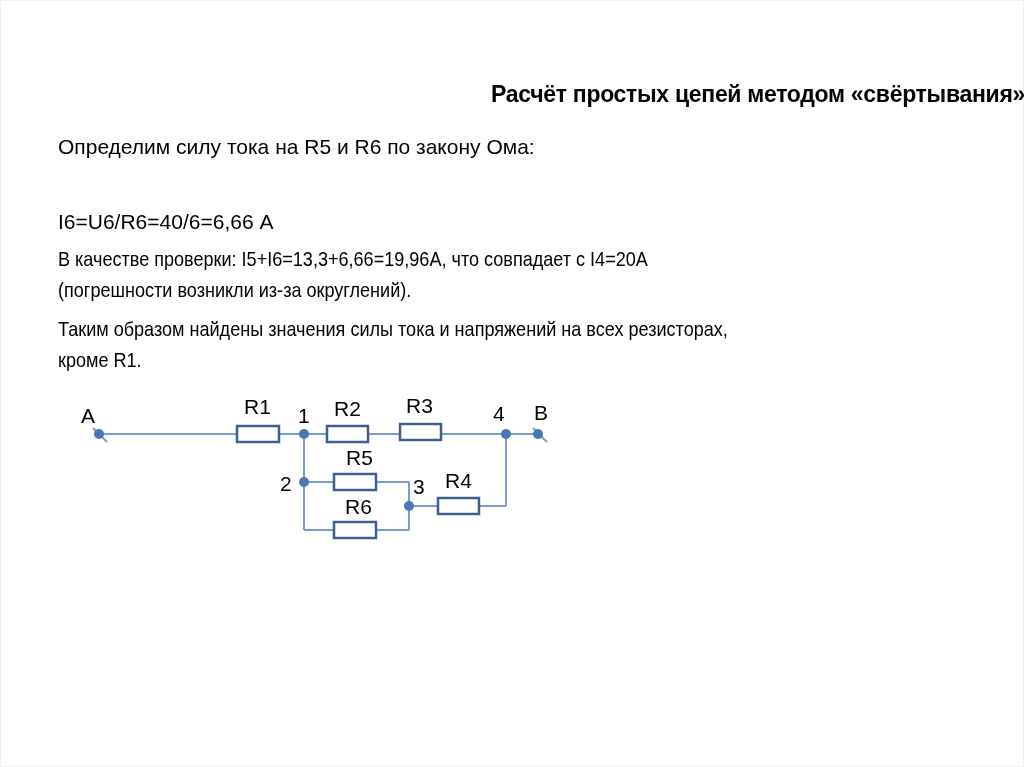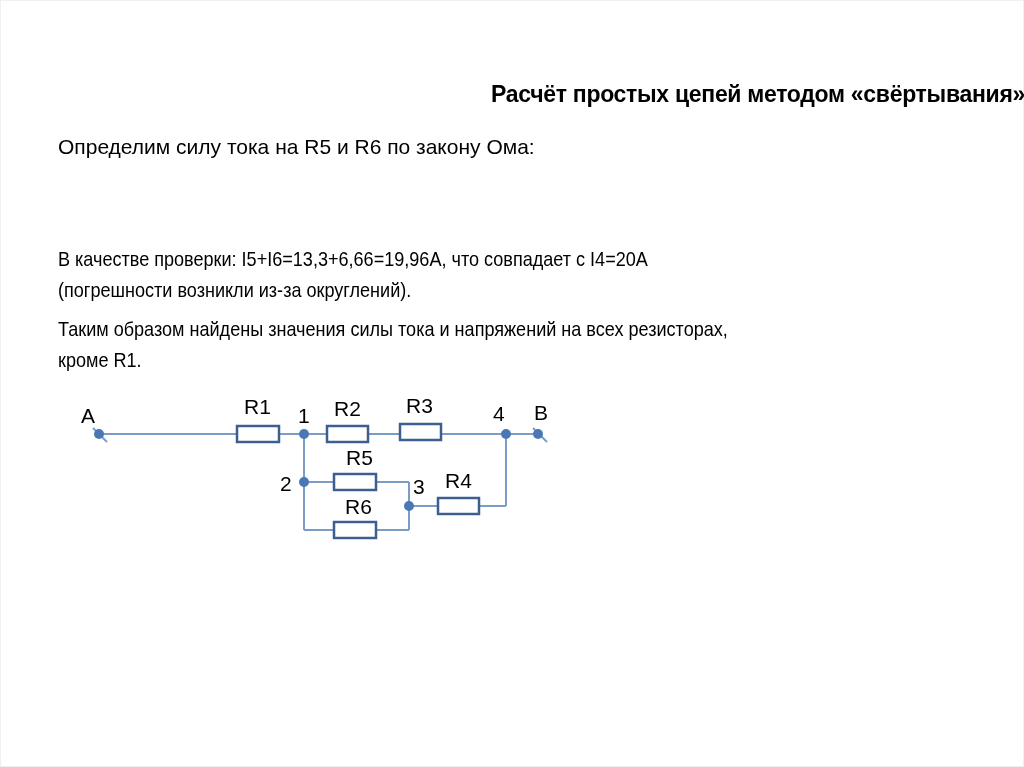--- a/index.html
+++ b/index.html
@@ -14,20 +14,21 @@
   svg.circuit { position:absolute; left:0; top:0; }
   .lbl { font-family:"Liberation Sans", sans-serif; font-size:21px; fill:#000; }
 </style>
 </head>
 <body>
 
 <div class="slide">
   <div class="title">Расчёт простых цепей методом «свёртывания»</div>
 
   <div class="body-line" style="top:133px;">Определим силу тока на R5 и R6 по закону Ома:</div>
+  <div class="body-line" style="top:208px;">I6=U6/R6=40/6=6,66 А</div>
   <div class="body-line condensed" style="top:245px; transform:scaleX(0.86);">В качестве проверки: I5+I6=13,3+6,66=19,96А, что совпадает с I4=20А</div>
   <div class="body-line condensed" style="top:276px; transform:scaleX(0.86);">(погрешности возникли из-за округлений).</div>
   <div class="body-line condensed" style="top:315px; transform:scaleX(0.86);">Таким образом найдены значения силы тока и напряжений на всех резисторах,</div>
   <div class="body-line condensed" style="top:346px; transform:scaleX(0.86);">кроме R1.</div>
 
   <svg class="circuit" width="1024" height="767">
 
     <g stroke="#7a9cc6" stroke-width="2" fill="none">
       <line x1="98" y1="433" x2="236" y2="433"></line>
       <line x1="278" y1="433" x2="326" y2="433"></line>

